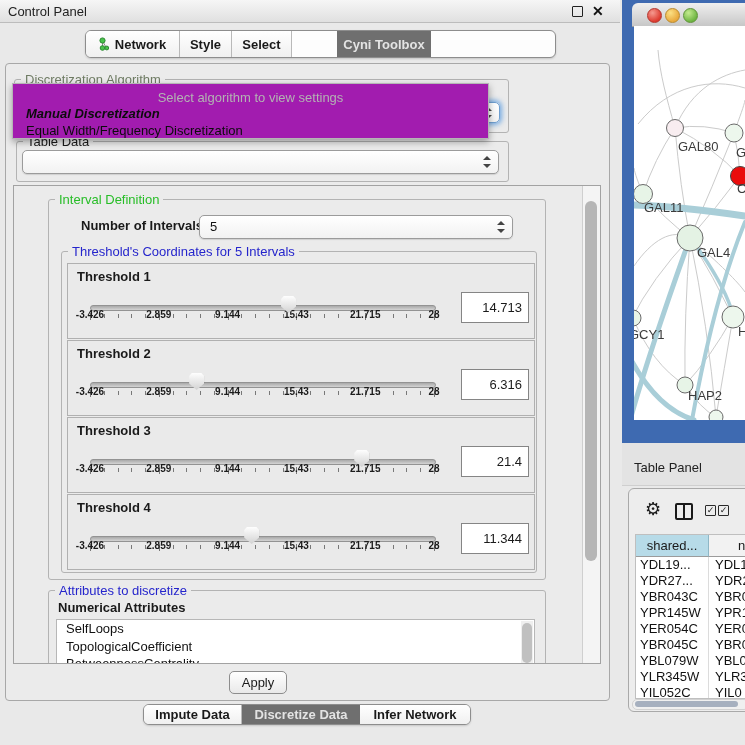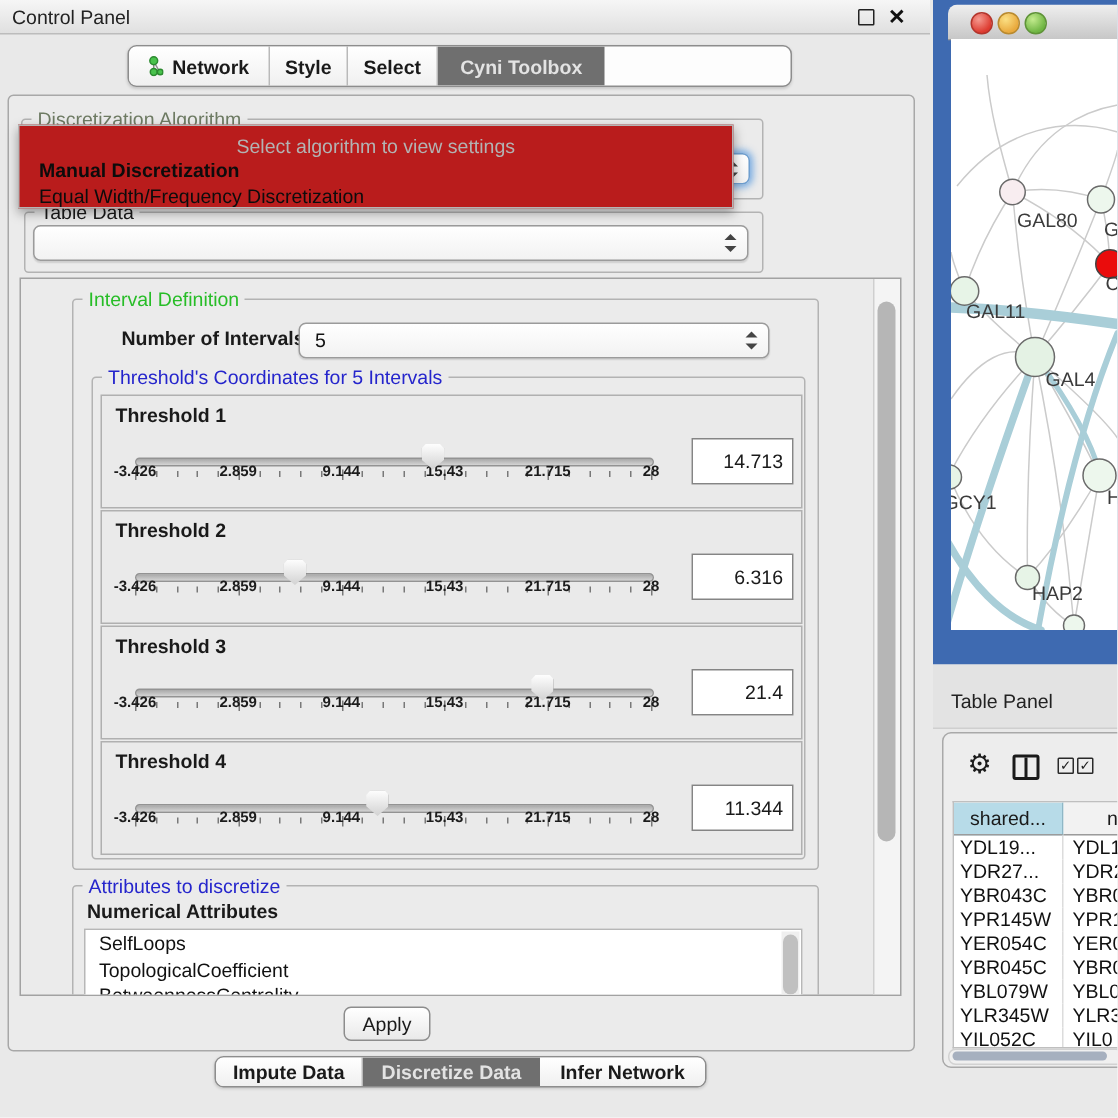--- a/index.html
+++ b/index.html
@@ -32,24 +32,24 @@
   .gtitle.olive{color:#6e7b63;}
 
   .combo{position:absolute;background:linear-gradient(#ffffff,#f2f2f2);border:1px solid #9b9b9b;border-radius:5px;box-shadow:0 1px 1px rgba(0,0,0,.12);}
   .combo .cv{position:absolute;left:10px;top:3px;color:#111;}
   .spin{position:absolute;right:8px;top:50%;width:8px;height:12px;transform:translateY(-50%);}
   .spin::before,.spin::after{content:"";position:absolute;left:1px;border-left:4px solid transparent;border-right:4px solid transparent;}
   .spin::before{top:0;border-bottom:4px solid #444;}
   .spin::after{bottom:0;border-top:4px solid #444;}
 
   #focused-combo{left:300px;top:102px;width:198px;height:19px;border:1px solid #6f9fd0;box-shadow:0 0 5px 2px rgba(92,156,224,.8);z-index:5;}
-  #algo-popup{left:12px;top:83px;width:475px;height:54px;background:#b91c1c;border:1px solid #b5b5b5;box-shadow:0 3px 7px rgba(0,0,0,.35);z-index:10;}
+  #algo-popup{left:12px;top:83px;width:475px;height:54px;background:#a21caf;border:1px solid #b5b5b5;box-shadow:0 3px 7px rgba(0,0,0,.35);z-index:10;}
   #algo-popup .ph{text-align:center;color:#b3b3b3;padding-top:6px;height:15px;}
   #algo-popup .it{padding:1px 0 1px 13px;color:#0c0c0c;}
-  #algo-popup .it.b{font-weight:bold;}
+  #algo-popup .it.b{font-weight:bold;font-style:italic;}
 
   #inner-panel{left:13px;top:185px;width:586px;height:477px;background:#ebebeb;border:1px solid #a2a2a2;overflow:hidden;}
   #main-vsb{position:absolute;right:0;top:0;width:17px;height:100%;background:#f4f4f4;border-left:1px solid #cfcfcf;}
   #main-vsb .th{position:absolute;left:2px;top:15px;width:12px;height:360px;background:#b6b6b6;border-radius:6px;}
 
   .thr-row{position:absolute;left:66px;width:466px;height:74px;background:#eaeaea;border:1px solid #b0b0b0;}
   .thr-title{position:absolute;left:9px;top:5px;font-weight:bold;}
   .thr-track{position:absolute;left:22px;top:41px;width:344px;height:4px;background:linear-gradient(#a9a9a9,#d4d4d4);border:1px solid #939393;border-radius:3px;}
   .thr-thumb{position:absolute;top:32px;width:15px;height:17px;background:linear-gradient(#fefefe,#d2d2d2);clip-path:polygon(50% 100%,0 62%,0 18%,18% 0,82% 0,100% 18%,100% 62%);filter:drop-shadow(0 0 1px rgba(0,0,0,.6));}
   .tick{position:absolute;width:1px;background:#787878;}
@@ -116,21 +116,21 @@
           <circle cx="7.8" cy="11" r="1.9" fill="#49c24c" stroke="#2c8a30"></circle>
         </svg>
         <span>Network</span>
       </div>
       <div class="tab" style="width: 51px;">
         <span>Style</span>
       </div>
       <div class="tab" style="width: 59px;">
         <span>Select</span>
       </div>
-      <div class="tab sel" style="width: 111px;">
+      <div class="tab sel" style="width: 94px; margin-left: 45px;">
         <span>Cyni Toolbox</span>
       </div>
       <div class="tab" style="width: 124px; margin-top: 32px;">
         <span>jActiveMNodules</span>
       </div>
     </div>
 
   <div class="abs" id="outer-panel"></div>
 
   <div class="group" id="algo-group" style="left:14px;top:79px;width:493px;height:52px;">

